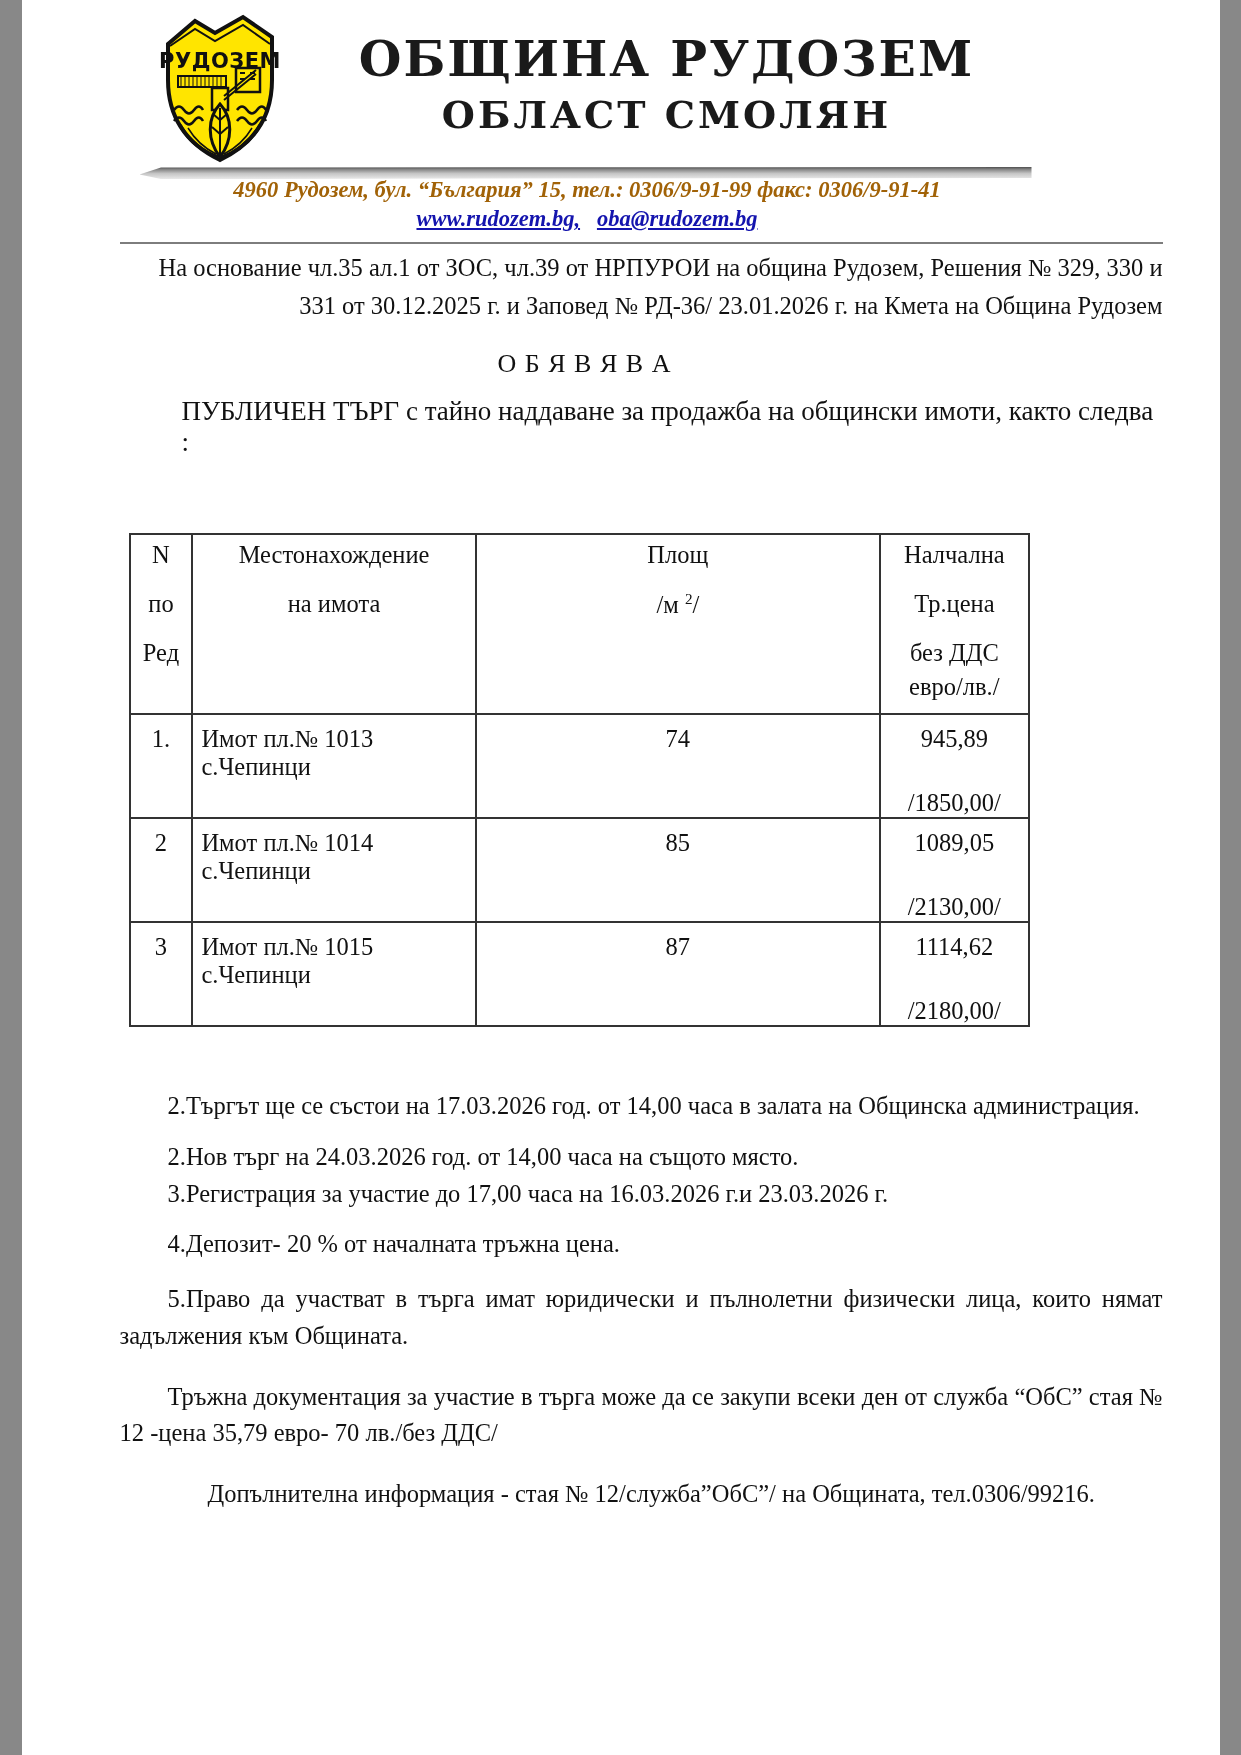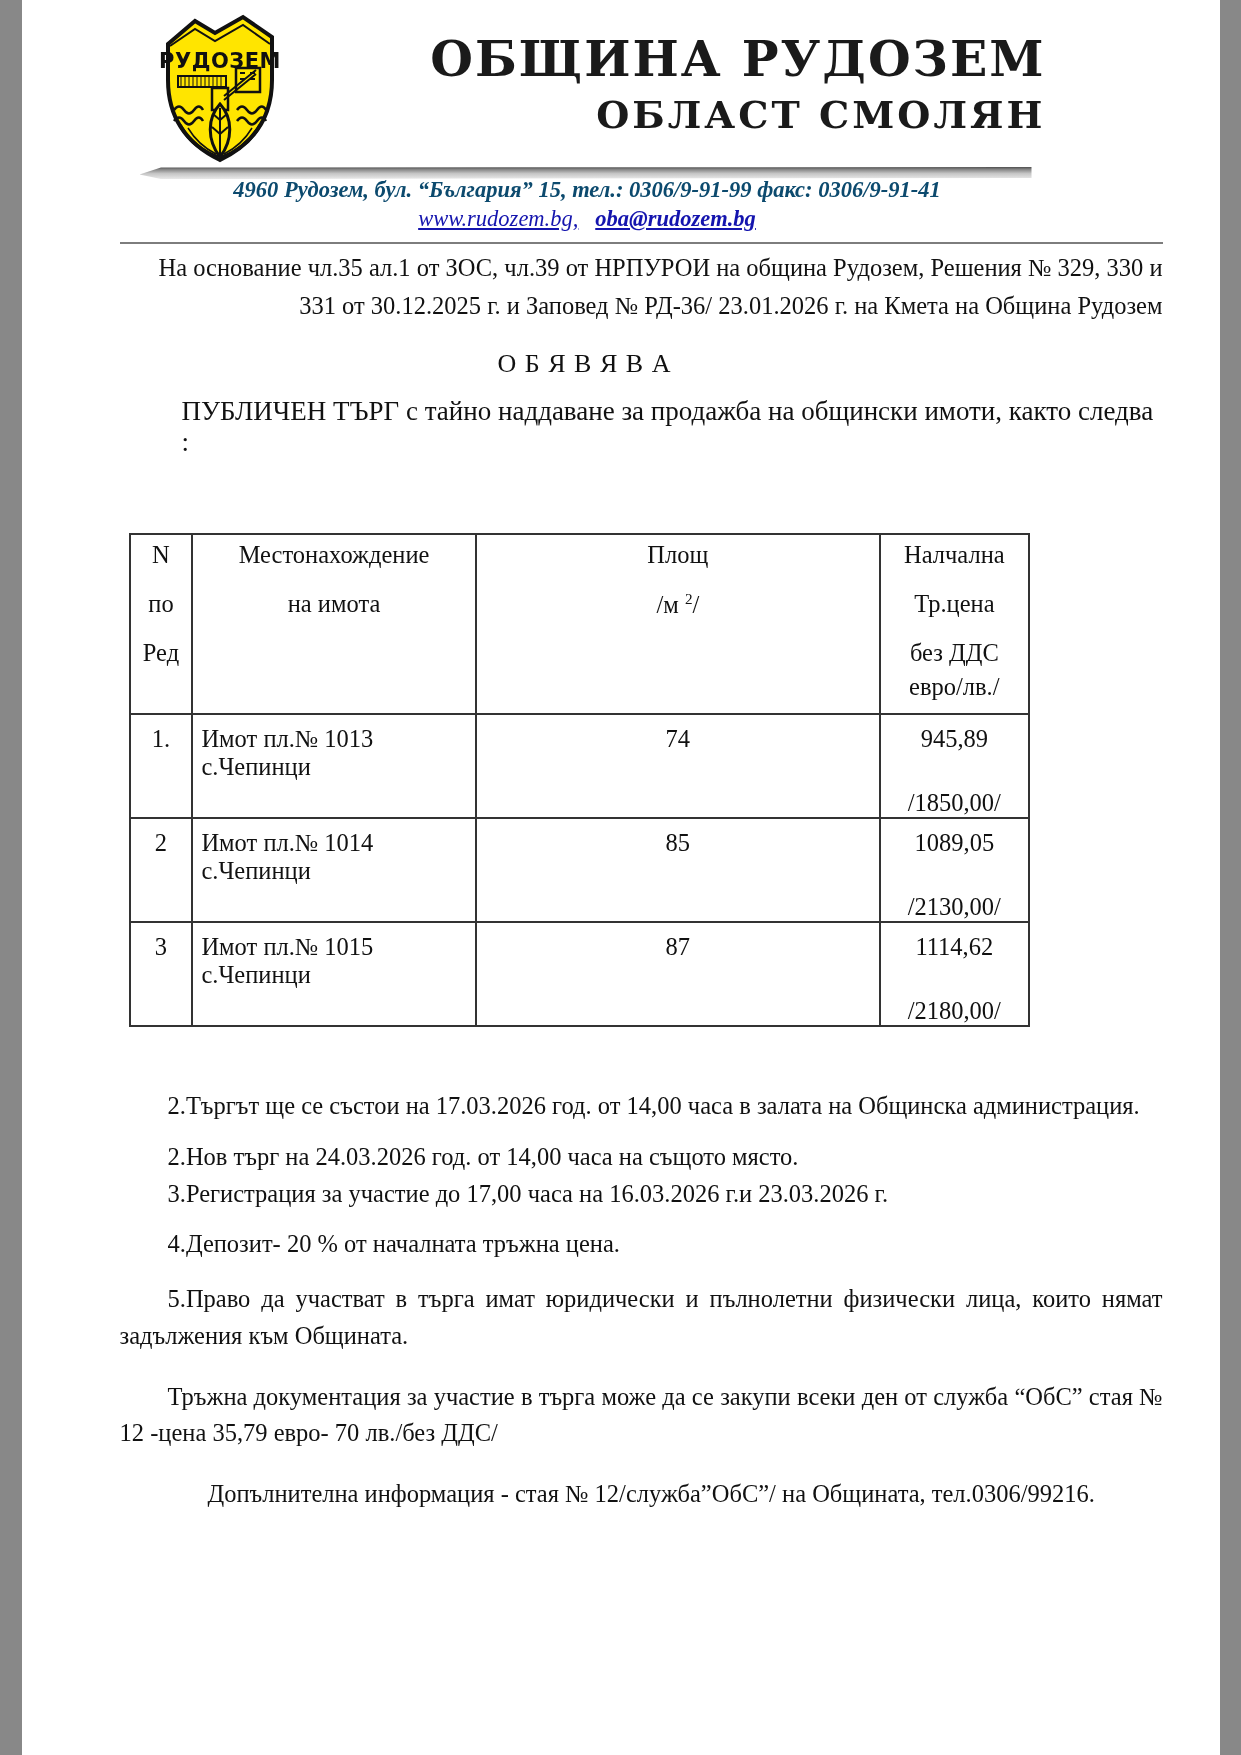--- a/index.html
+++ b/index.html
@@ -8,43 +8,43 @@
     width:1198px;height:1755px;
     margin:0 auto;
     background:#ffffff;
     font-family:"Liberation Serif", serif;
     color:#111;
     overflow:hidden;
   }
 
   
   .coat{position:absolute;left:136px;top:8px;width:124px;height:160px;}
-  .titles{position:absolute;left:284px;top:34px;width:740px;text-align:right;}
+  .titles{position:absolute;left:275px;top:34px;width:740px;text-align:center;}
   .title-main{
     font-family:"DejaVu Serif", serif;
     font-weight:bold;font-size:49px;line-height:1.05;letter-spacing:2px;margin:0;color:#1a1a1a;
   }
   .title-sub{
     font-family:"DejaVu Serif", serif;
     font-weight:bold;font-size:38px;line-height:1.1;letter-spacing:3px;margin:9px 0 0 0;color:#1a1a1a;
   }
   .sep-bar{
     position:absolute;left:118px;top:167px;width:892px;height:12px;
     background:linear-gradient(180deg,#4f4f4f 0%,#8a8a8a 22%,#c6c6c6 55%,#e9e9e9 100%);
     clip-path:polygon(0 62%, 2.4% 4%, 100% 0, 100% 92%, 2.4% 100%);
   }
   .address-line{
     position:absolute;left:98px;top:177px;width:935px;text-align:center;
-    font-weight:bold;font-style:italic;font-size:22.5px;color:#0c4a6e;
+    font-weight:bold;font-style:italic;font-size:22.5px;color:#a16207;
   }
   .web-line{
     position:absolute;left:98px;top:206px;width:935px;text-align:center;
     font-style:italic;font-size:22.5px;
   }
-  .web-line a{color:#1414AE;text-decoration:underline;}
+  .web-line a{color:#1414AE;text-decoration:underline;font-weight:bold;}
   .web-line .email{font-weight:bold;font-style:italic;}
 
   .rule{position:absolute;left:98px;top:242px;width:1043px;height:2px;background:#7d7d7d;}
 
   
   .legal{
     position:absolute;left:98px;top:249px;width:1043px;
     font-size:24.5px;line-height:1.55;text-align:right;
   }
   .announce-heading{

